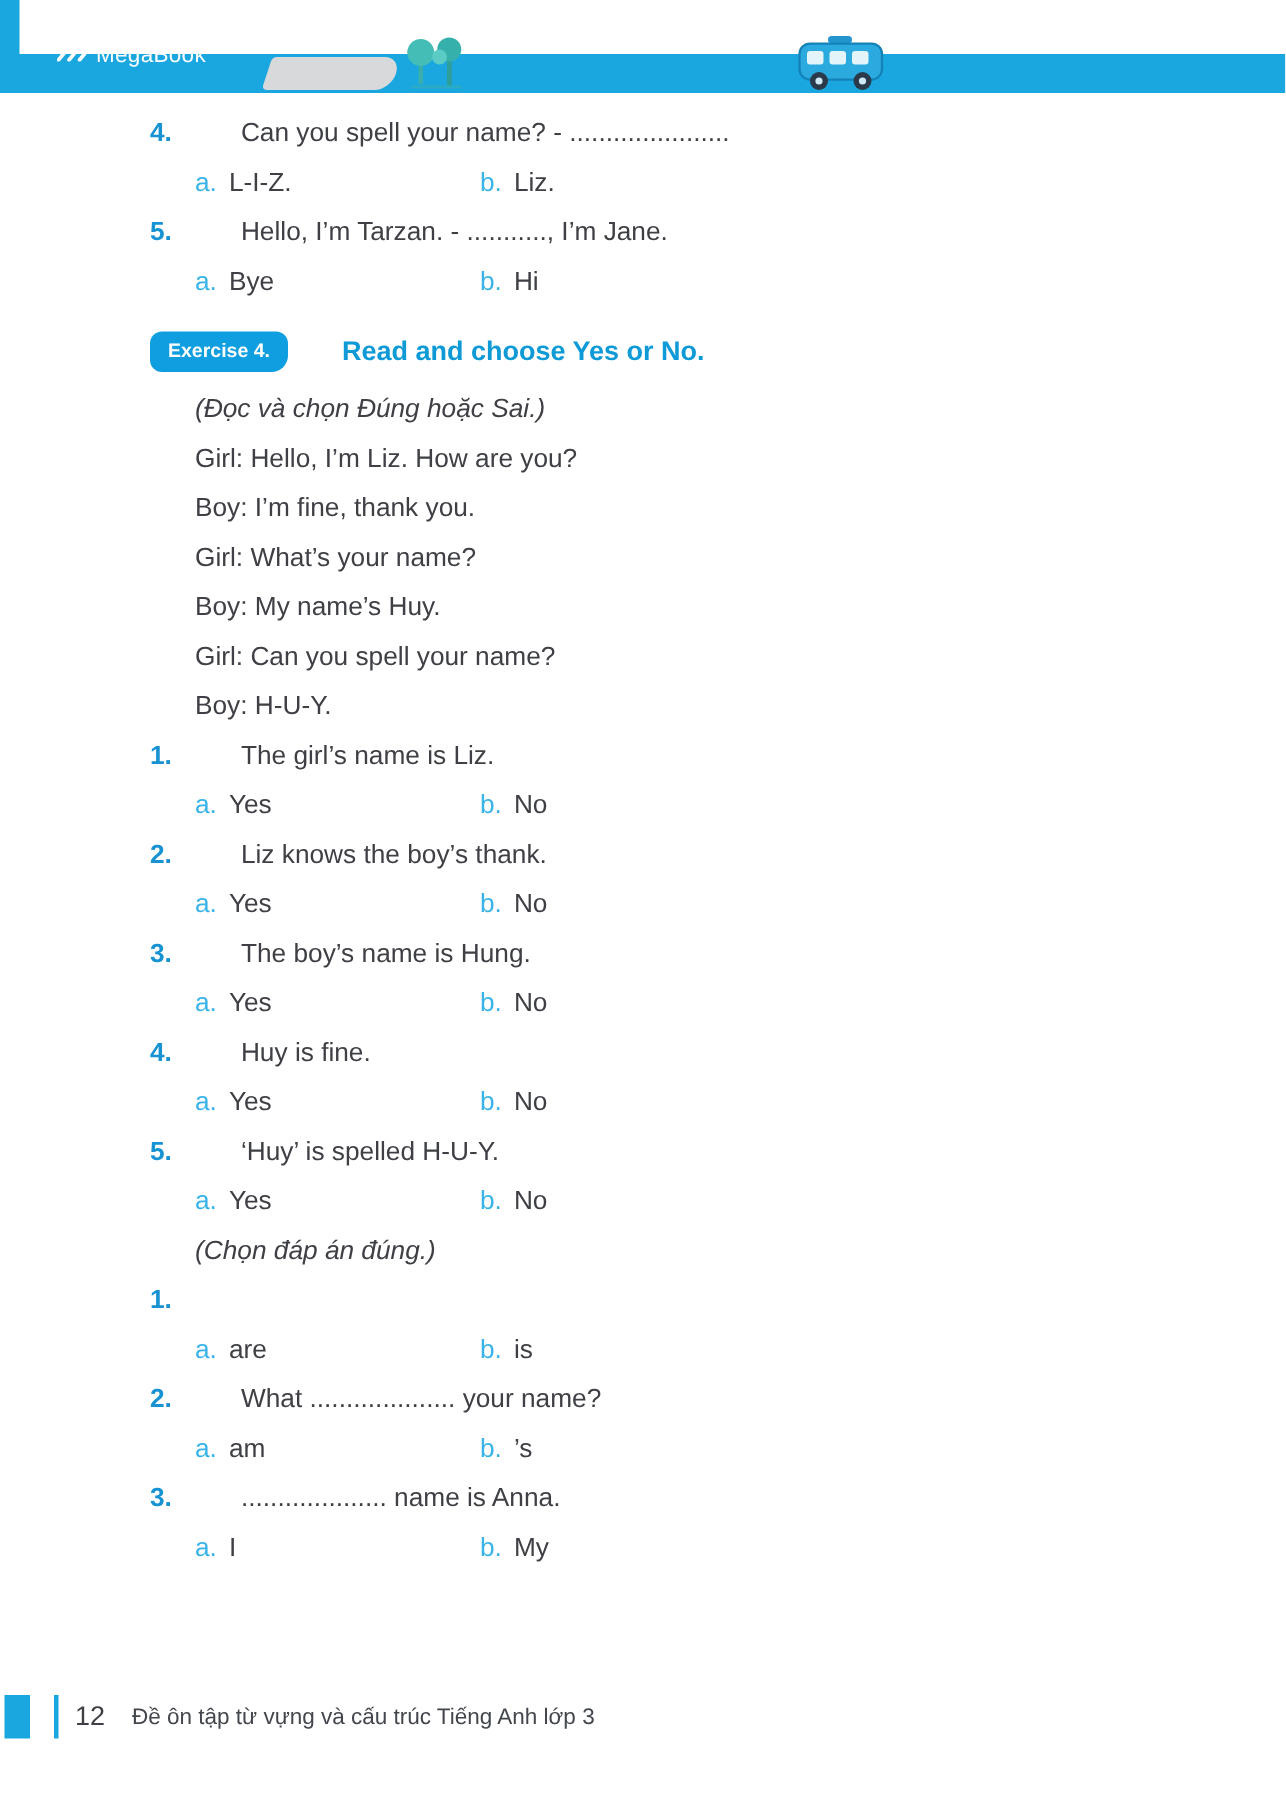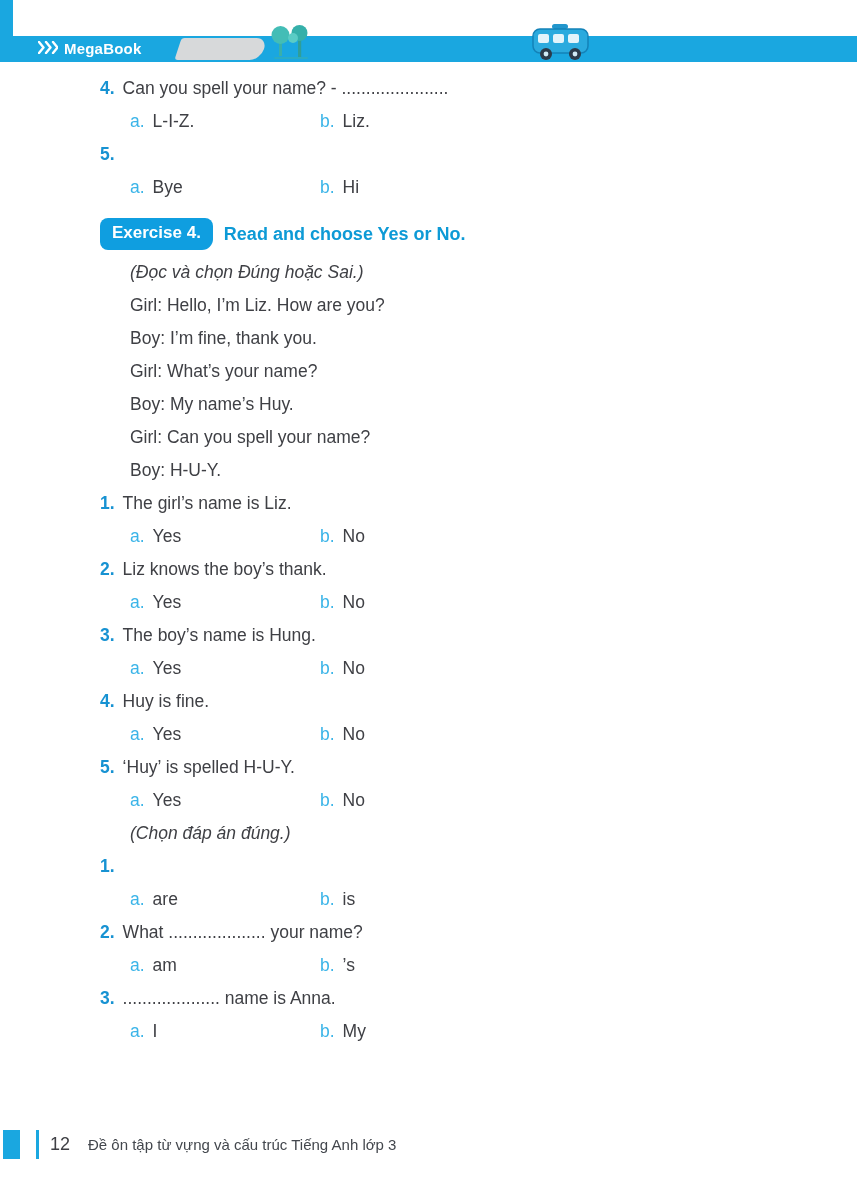--- a/index.html
+++ b/index.html
@@ -5,40 +5,40 @@
   * { margin:0; padding:0; box-sizing:border-box; }
   html,body { background:#ffffff; }
   body { font-family:"Liberation Sans","DejaVu Sans",sans-serif; }
   .page { position:relative; width:857px; height:1200px; background:#ffffff; overflow:hidden; }
 
   
   .corner-mark { position:absolute; left:0; top:0; width:13px; height:38px; background:#1aa7e0; }
   .topbar { position:absolute; left:0; top:36px; width:857px; height:26px; background:#1aa7e0; }
   .ribbon { position:absolute; left:178px; top:38px; width:86px; height:22px; background:#d7d9da;
             border-radius:4px 14px 14px 4px; transform:skewX(-18deg); }
-  .brand { position:absolute; left:38px; top:40px; display:flex; align-items:center; gap:6px;
-           color:#ffffff; font-weight:bold; font-size:15px; letter-spacing:0.2px; z-index:3; }
+  .brand { position:absolute; left:38px; top:28px; display:flex; align-items:center; gap:6px;
+           color:#ffffff; font-weight:normal; font-size:15px; letter-spacing:0.2px; z-index:3; }
   .trees { position:absolute; left:268px; top:24px; z-index:3; }
   .bus { position:absolute; left:530px; top:22px; z-index:3; }
 
   
   .content { position:absolute; left:100px; top:72px; width:690px; color:#3f4045; }
   .line { height:33px; display:flex; align-items:center; font-size:17.5px; }
   .q-num { color:#1792d2; font-weight:bold; margin-right:8px; white-space:pre; }
-  .q-text { color:#3f4045; white-space:pre; }
+  .q-text { color:#3f4045; white-space:pre;margin-left:38px; }
   .opt-line { padding-left:30px; }
   .opt { display:flex; align-items:center; }
   .opt-a { width:190px; }
   .opt-letter { color:#3ab4e8; margin-right:8px; }
   .indent { padding-left:30px; }
   .subtitle { font-style:italic; }
   .ex-row { height:44px; display:flex; align-items:center; gap:11px; margin-top:8px; }
-  .ex-badge { background:#0f9ee0; color:#ffffff; font-weight:bold; font-size:17px;
+  .ex-badge { background:#0f9ee0; color:#ffffff; font-weight:bold; font-size:13px;
               padding:5px 12px 7px 12px; border-radius:8px 8px 11px 8px; }
-  .ex-title { color:#0d9ad6; font-weight:bold; font-size:18px; }
+  .ex-title { color:#0d9ad6; font-weight:bold; font-size:18px;margin-left:25px; }
 
   
   .footer { position:absolute; left:0; top:1128px; width:788px; height:36px; }
   .f-block { position:absolute; left:3px; top:2px; width:17px; height:29px; background:#1aa7e0; }
   .f-bar { position:absolute; left:36px; top:2px; width:3px; height:29px; background:#1aa7e0; }
   .f-num { position:absolute; left:50px; top:6px; font-size:18px; color:#3f4045; }
   .f-text { position:absolute; left:88px; top:8px; font-size:15px; color:#43474d; }
 </style>
 </head>
 <body>
@@ -91,20 +91,21 @@
         <span class="opt-letter">a.</span>
         <span>L-I-Z.</span>
       </span>
       <span class="opt">
         <span class="opt-letter">b.</span>
         <span>Liz.</span>
       </span>
     </div>
     <div class="line">
       <span class="q-num">5.</span>
+      <span class="q-text">Hello, I’m Tarzan. - ..........., I’m Jane.</span>
     </div>
     <div class="line opt-line">
       <span class="opt opt-a">
         <span class="opt-letter">a.</span>
         <span>Bye</span>
       </span>
       <span class="opt">
         <span class="opt-letter">b.</span>
         <span>Hi</span>
       </span>

